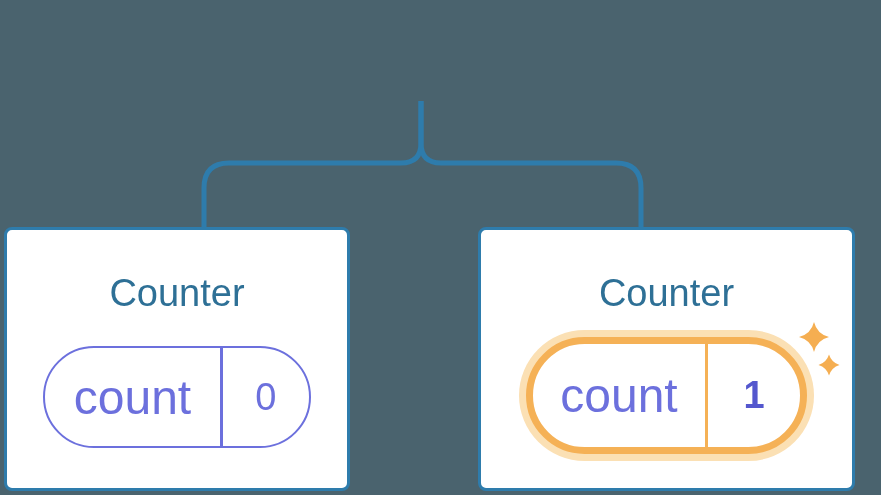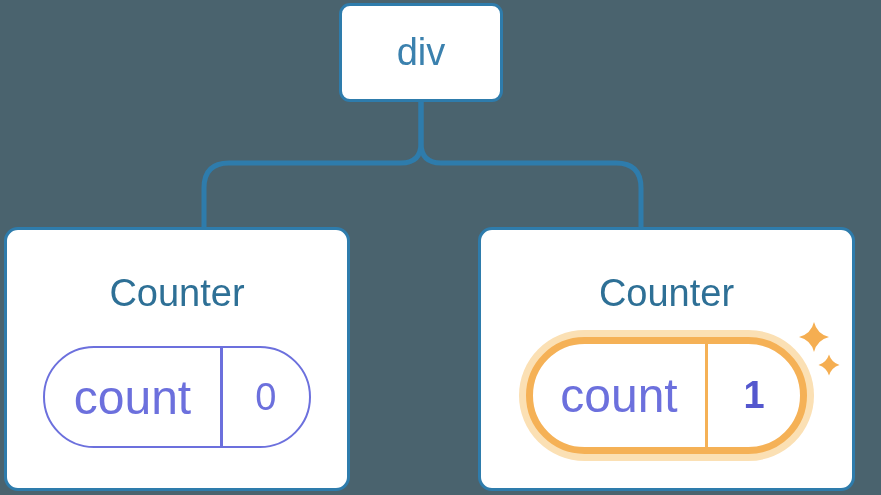--- a/index.html
+++ b/index.html
@@ -39,21 +39,21 @@
     font-weight: 500;
     color: var(--root-label, #3B81AE);
   }
   .card {
     position: absolute;
     top: 227px;
     height: 264px;
     box-sizing: border-box;
     background: var(--node-bg, #FFFFFF);
     border: 3px solid var(--node-border, #2E7CAC);
-    border-radius: 14px;
+    border-radius: 8px;
   }
   .card-left  { left: 4px;   width: 346px; }
   .card-right { left: 478px; width: 377px; }
   .card-title {
     margin-top: 44px;
     text-align: center;
     font-size: 38px;
     font-weight: 500;
     line-height: 38px;
     color: var(--title, #2E7096);
@@ -119,23 +119,20 @@
 </head>
 <body>
 
 <div class="stage">
 
   <svg class="connectors" viewBox="0 0 881 495" xmlns="http://www.w3.org/2000/svg">
     <path d="M421 101 V143 Q421 163 401 163 H229 Q204 163 204 188 V229"></path>
     <path d="M421 101 V143 Q421 163 441 163 H616 Q641 163 641 188 V229"></path>
   </svg>
 
-  <div class="root-node">
-    <span>div</span>
-  </div>
 
   <div class="card card-left">
     <div class="card-title">Counter</div>
     <div class="pill">
       <span class="pill-key">count</span>
       <span class="pill-divider"></span>
       <span class="pill-value">0</span>
     </div>
   </div>
 

